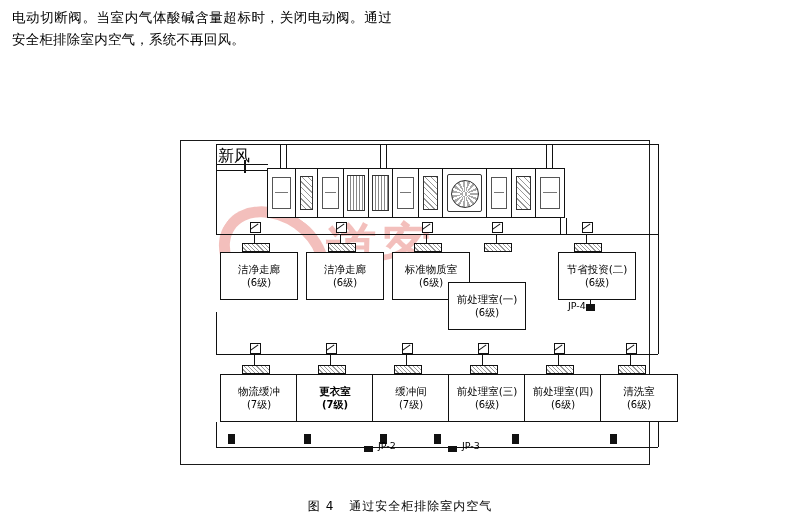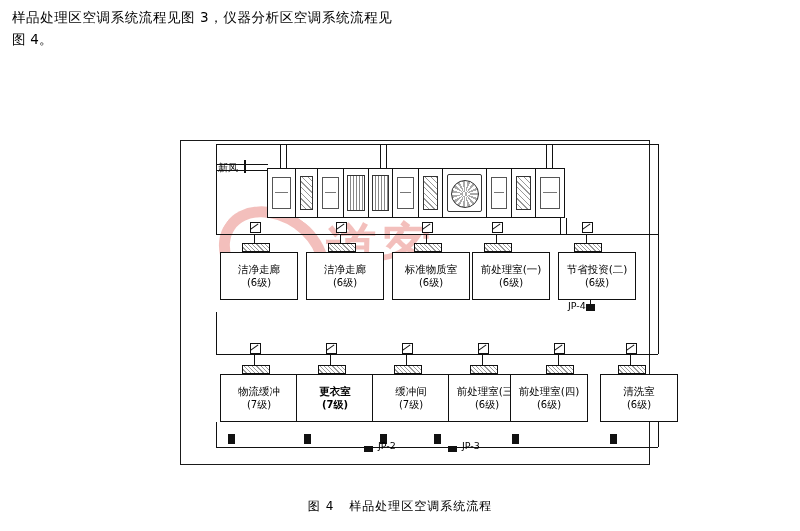--- a/index.html
+++ b/index.html
@@ -151,21 +151,21 @@
   .duct-h { position: absolute; height: 5px; border-top: 1px solid #111; border-bottom: 1px solid #111; }
   .duct-v { position: absolute; width: 5px; border-left: 1px solid #111; border-right: 1px solid #111; }
 
   
   .lbl {
     position: absolute;
     font-size: 10px;
     line-height: 12px;
     white-space: nowrap;
   }
-  .lbl-xf { left: 188px; top: 40px; font-size: 10px; }
+  .lbl-xf { left: 188px; top: 28px; font-size: 16px; }
   .lbl-jp1 { left: 538px; top: 178px; font-size: 9.5px; }
   .lbl-jp2 { left: 348px; top: 318px; font-size: 9.5px; }
   .lbl-jp3 { left: 432px; top: 318px; font-size: 9.5px; }
 
   
   .room {
     position: absolute;
     border: 1px solid #111;
     background: #fff;
     box-sizing: border-box;
@@ -228,21 +228,21 @@
     font-size: 12px;
     letter-spacing: 1px;
   }
   .caption .cnum { margin-right: 10px; }
 </style>
 </head>
 <body>
 
 <div class="text-cols">
   <div class="col right">
-    <p>样品处理区空调系统流程见图 3，仪器分析区空调系统流程见图 4。</p>
+    <p>电动切断阀。当室内气体酸碱含量超标时，关闭电动阀。通过安全柜排除室内空气，系统不再回风。</p>
   </div>
 </div>
 
 <div class="figure">
 
   <div class="fig-border"></div>
 
   <div class="watermark">
     <div class="wm-swirl"></div>
     <div class="wm-text">道客</div>
@@ -331,21 +331,21 @@
       <span class="rgrade">(6级)</span>
     </div>
     <div class="room" style="left:276px;">
       <span class="rname">洁净走廊</span>
       <span class="rgrade">(6级)</span>
     </div>
     <div class="room" style="left:362px;">
       <span class="rname">标准物质室</span>
       <span class="rgrade">(6级)</span>
     </div>
-    <div class="room" style="left:442px;">
+    <div class="room" style="left:418px;margin-top:30px;">
       <span class="rname">前处理室(一)</span>
       <span class="rgrade">(6级)</span>
     </div>
     <div class="room" style="left:528px;">
       <span class="rname">节省投资(二)</span>
       <span class="rgrade">(6级)</span>
     </div>
   </div>
 
   <div class="lbl lbl-jp1">JP-4</div>
@@ -391,21 +391,21 @@
       <span class="rgrade">(7级)</span>
     </div>
     <div class="room" style="left:342px;">
       <span class="rname">缓冲间</span>
       <span class="rgrade">(7级)</span>
     </div>
     <div class="room" style="left:418px;">
       <span class="rname">前处理室(三)</span>
       <span class="rgrade">(6级)</span>
     </div>
-    <div class="room" style="left:480px;">
+    <div class="room" style="left:494px;">
       <span class="rname">前处理室(四)</span>
       <span class="rgrade">(6级)</span>
     </div>
     <div class="room" style="left:570px;">
       <span class="rname">清洗室</span>
       <span class="rgrade">(6级)</span>
     </div>
   </div>
 
   <div class="pipe pipe-h" style="left:186px; top:325px; width:442px;"></div>
@@ -420,14 +420,14 @@
   <div class="blk" style="left:580px; top:312px; width:7px; height:10px;"></div>
 
   <div class="lbl lbl-jp2">JP-2</div>
   <div class="blk" style="left:334px; top:324px; width:9px; height:6px;"></div>
   <div class="lbl lbl-jp3">JP-3</div>
   <div class="blk" style="left:418px; top:324px; width:9px; height:6px;"></div>
 </div>
 
 <div class="caption">
   <span class="cnum">图 4</span>
-  <span>样品处理区空调系统流程</span>
+  <span>通过安全柜排除室内空气</span>
 </div>
 
 </body></html>

